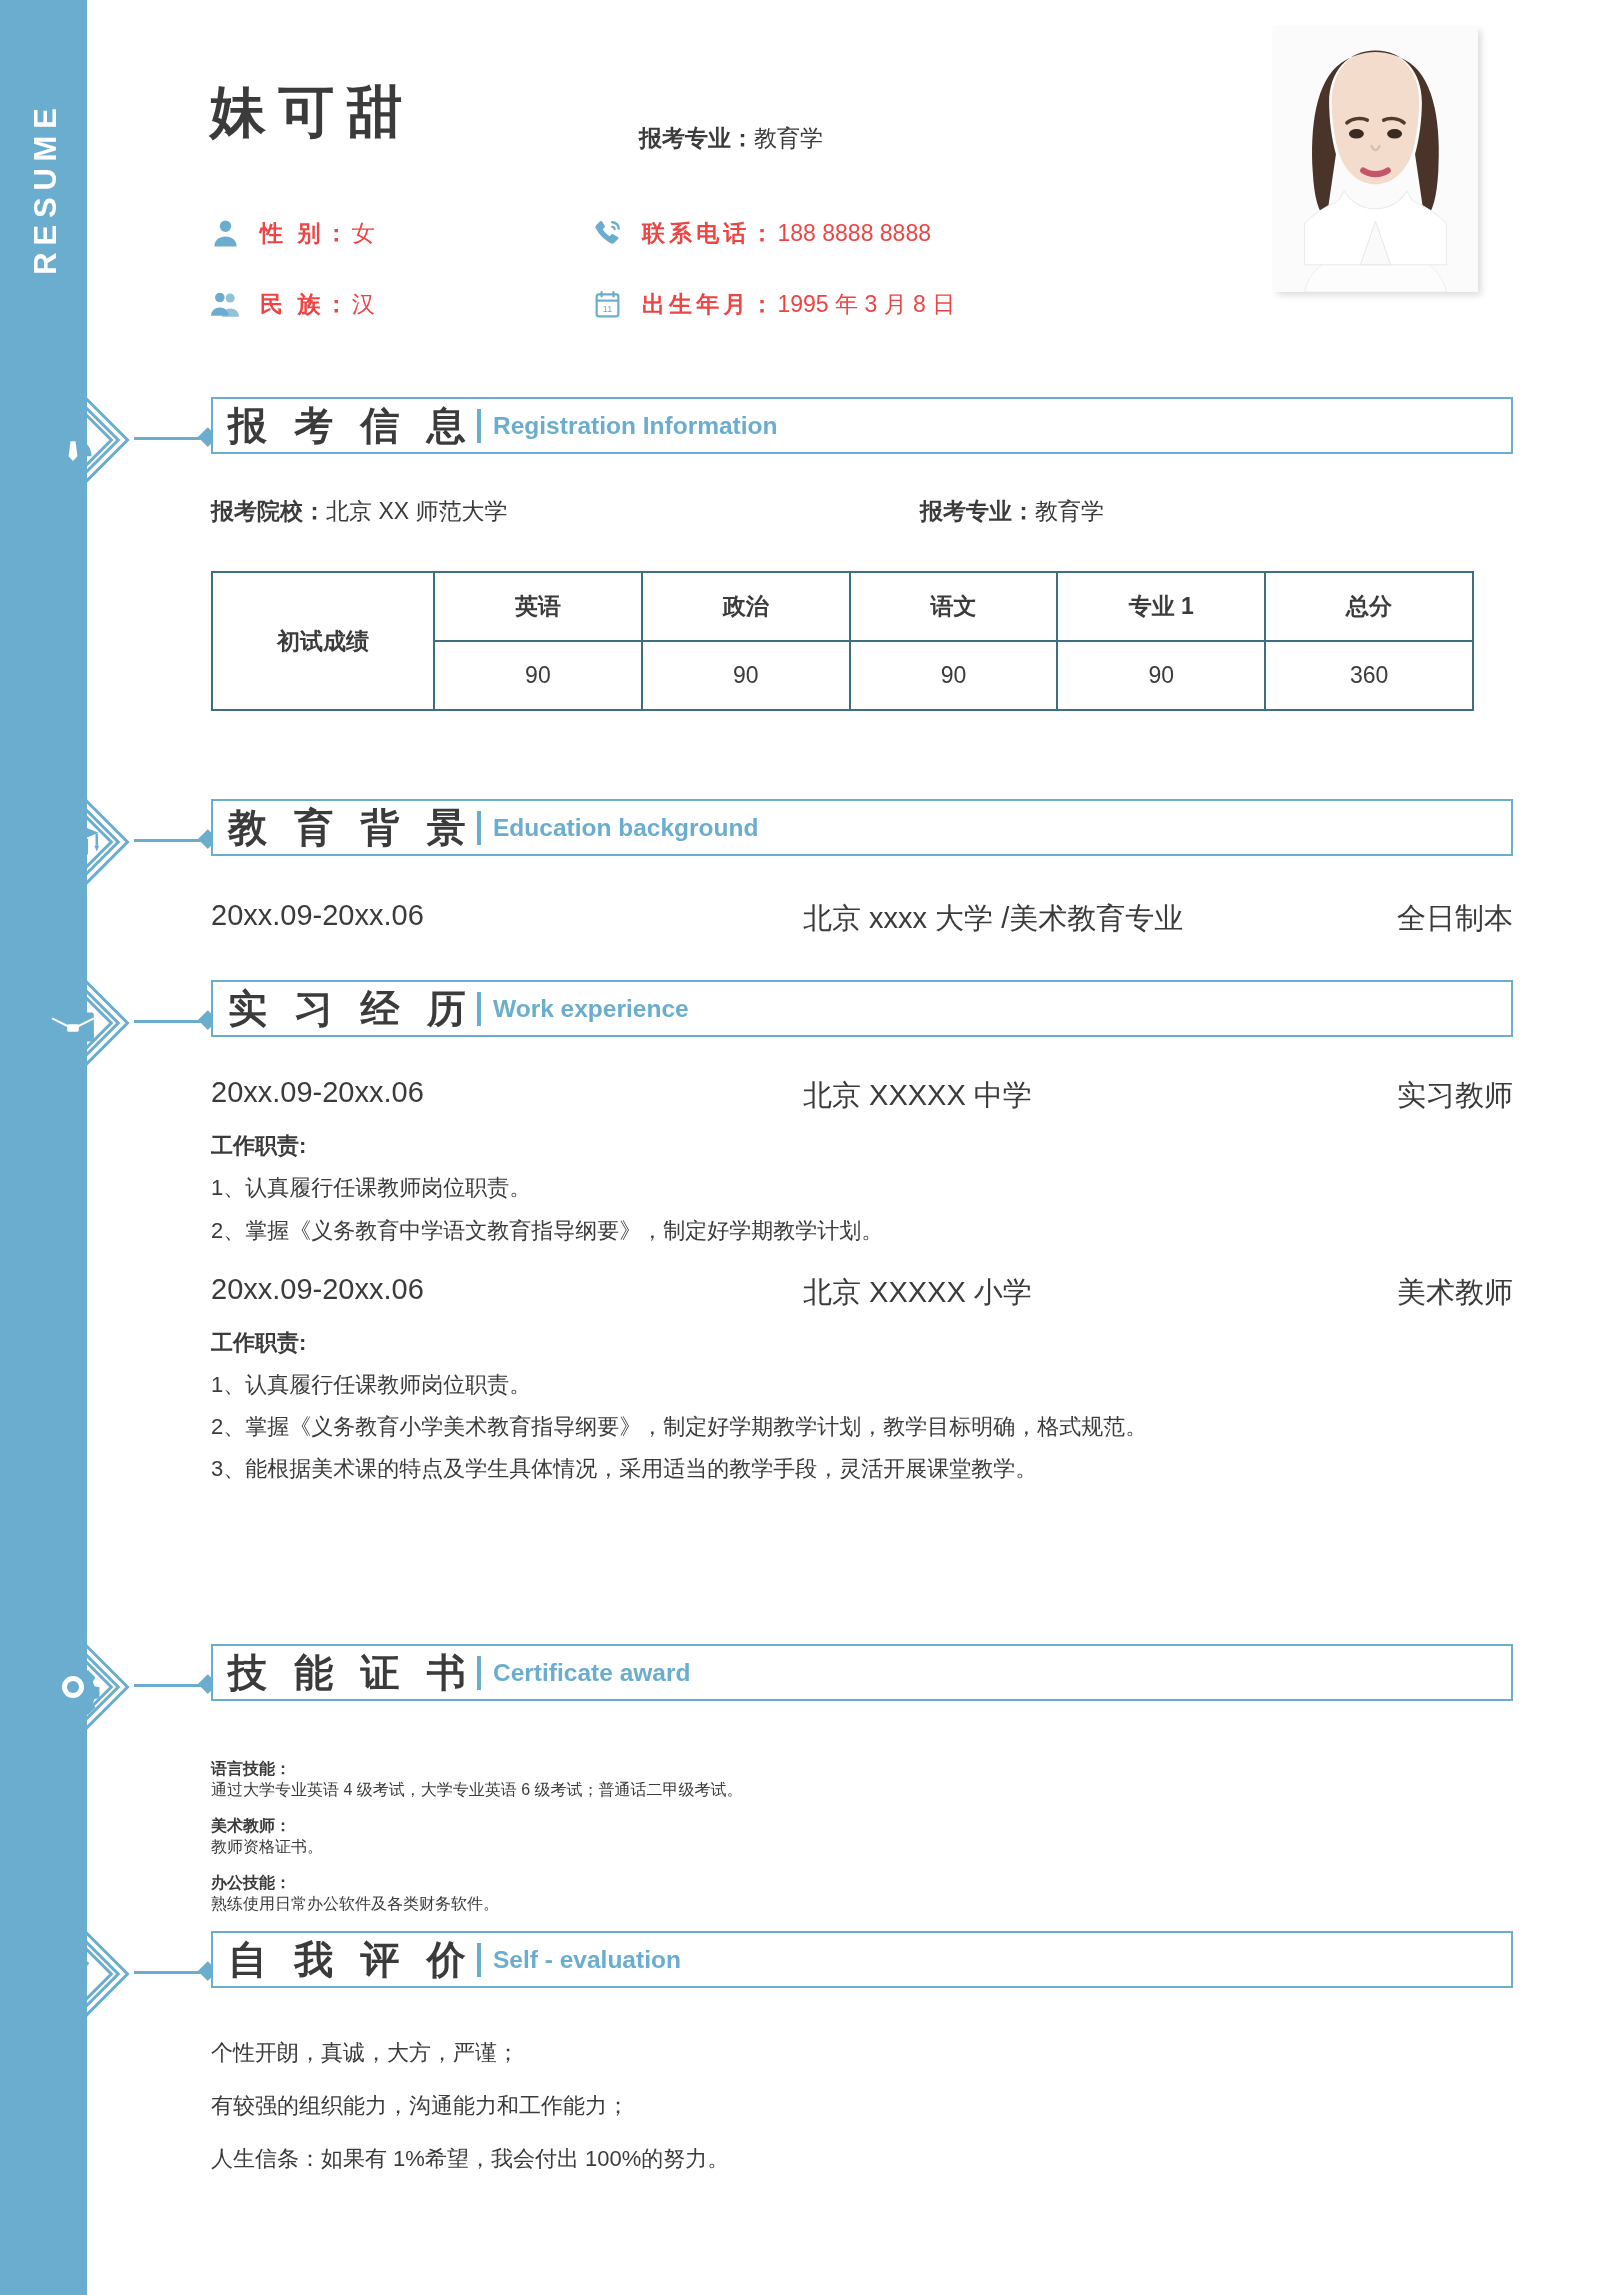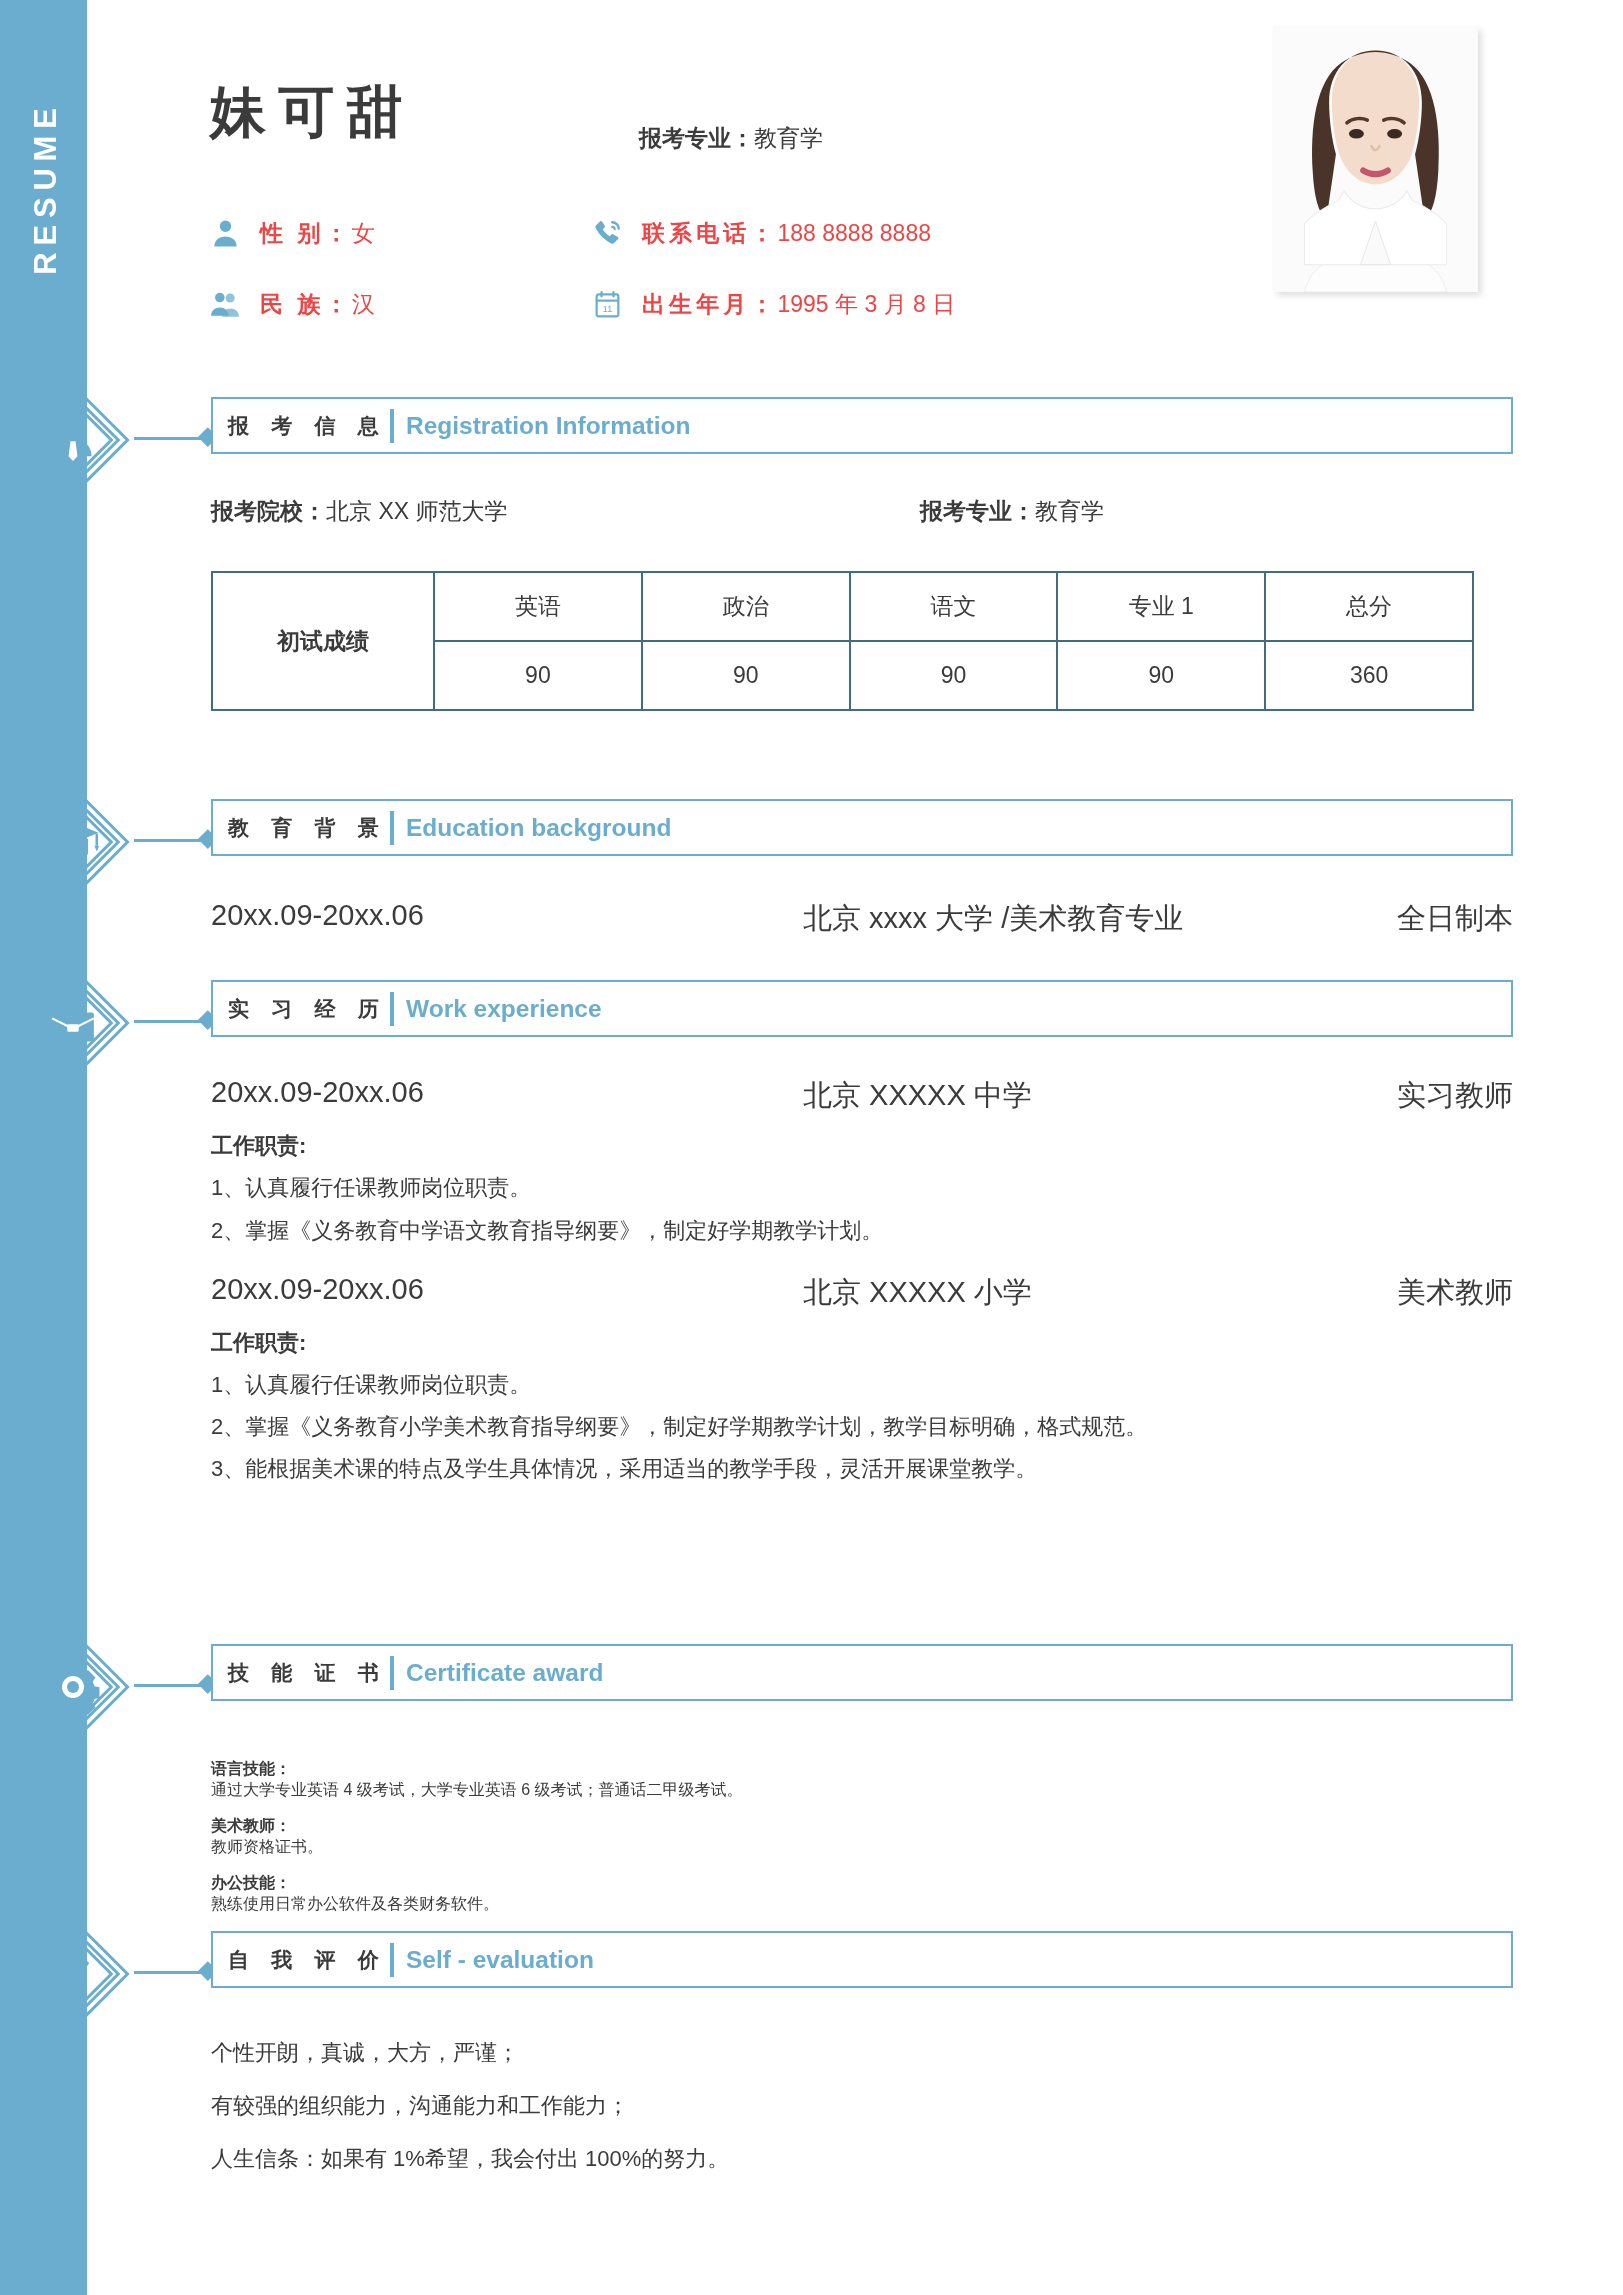--- a/index.html
+++ b/index.html
@@ -86,21 +86,21 @@
   }
   .sec-box{
     position:absolute;left:211px;top:15px;right:110px;
     height:57px;
     border:2px solid #6BADCE;
     box-sizing:border-box;
     display:flex;align-items:center;
     background:#fff;
   }
   .sec-cn{
-    font-size:21px;font-weight:bold;color:#3b3b3b;
+    font-size:39px;font-weight:bold;color:#3b3b3b;
     letter-spacing:8.2px;
     margin-left:15px;
     white-space:nowrap;
   }
   .sec-div{
     width:4.1px;height:34px;background:#6BADCE;
     margin:0 12.3px 0 2.7px;flex:0 0 auto;
   }
   .sec-en{
     font-size:24.5px;font-weight:bold;color:#6BADCE;
@@ -120,21 +120,21 @@
     table-layout:fixed;
   }
   table.scores td,table.scores th{
     border:2px solid #3d6f80;
     text-align:center;
     font-size:23px;
     color:#3b3b3b;
     height:65px;
     font-weight:normal;
   }
-  table.scores th{font-weight:normal;margin-left:16px;}
+  table.scores th{font-weight:bold;margin-left:16px;}
   table.scores td.rowlbl{font-weight:bold;width:218px;}
 
   .exp-row{display:flex;font-size:29px;font-weight:normal;gap:6px;}
   .exp-row .d{width:586px;}
   .exp-row .o{width:573px;}
   .exp-row .r{text-align:right;flex:1;}
 
   .duty-title{font-size:22px;font-weight:bold;margin-top:15px;}
   .duty{font-size:22px;margin-top:12.3px;color:#3b3b3b;}
 

